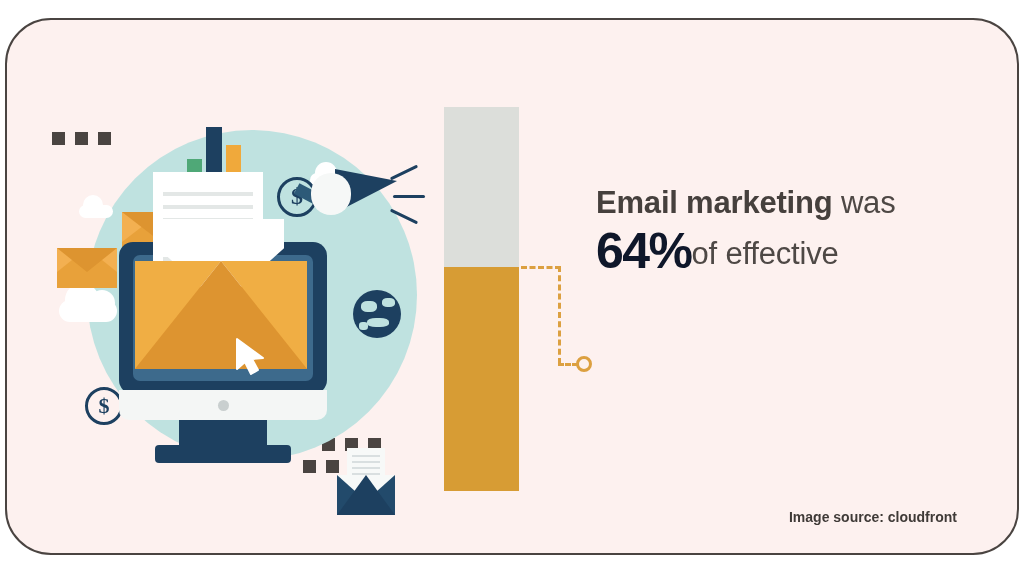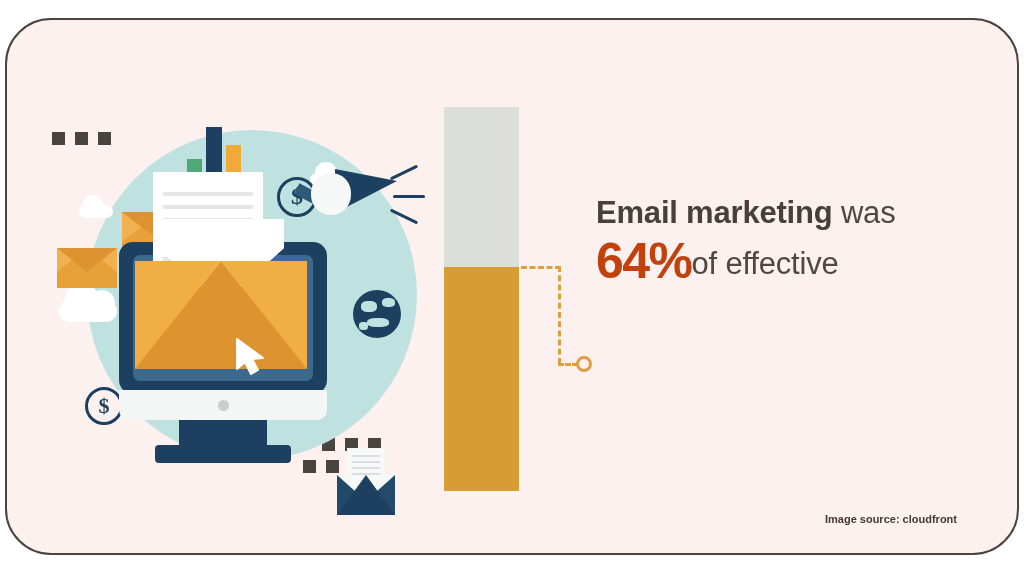--- a/index.html
+++ b/index.html
@@ -159,34 +159,34 @@
     position:absolute;left:551px;top:343px;width:20px;height:0;
     border-top:3px dashed #dca040;
   }
   .lead-dot{
     position:absolute;left:569px;top:336px;width:10px;height:10px;
     border:3px solid #dca040;border-radius:50%;
   }
 
   
   .copy{
-    position:absolute;left:589px;top:168px;width:400px;
+    position:absolute;left:589px;top:158px;width:400px;
     color:#4e4845;
     font-size:31px;line-height:49px;
     letter-spacing:-0.2px;
   }
   .copy .b{font-weight:bold;color:#46403d;}
   .pct{
-    color:#c2410c;font-weight:bold;font-size:50px;letter-spacing:-1.5px;
+    color:#0f172a;font-weight:bold;font-size:50px;letter-spacing:-1.5px;
     vertical-align:-4px;
   }
 
   .source{
     position:absolute;right:60px;bottom:28px;
-    font-size:11px;font-weight:bold;color:#3f3a37;
+    font-size:14px;font-weight:bold;color:#3f3a37;
   }
 </style>
 </head>
 <body>
 
 <div id="stage">
 
   <div class="frame">
 
     <div>

